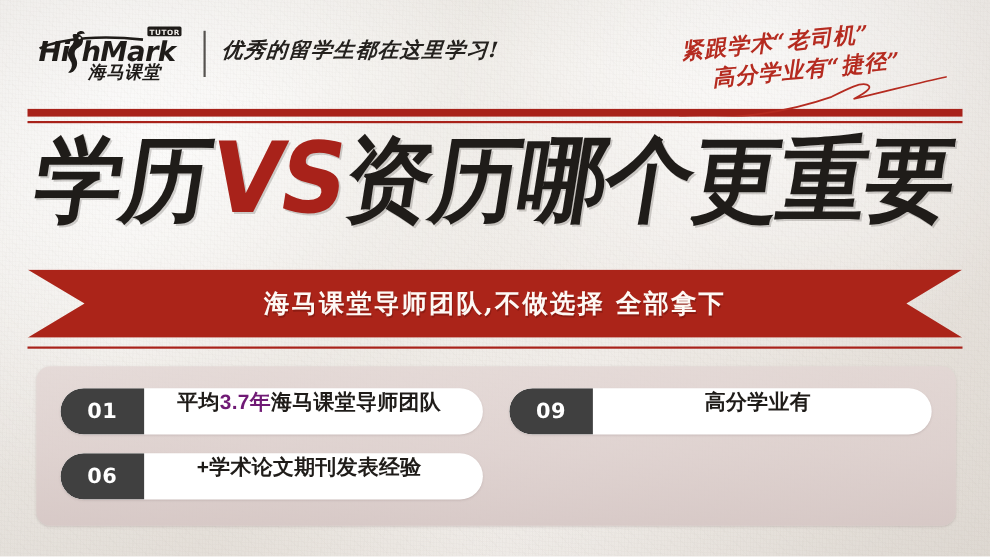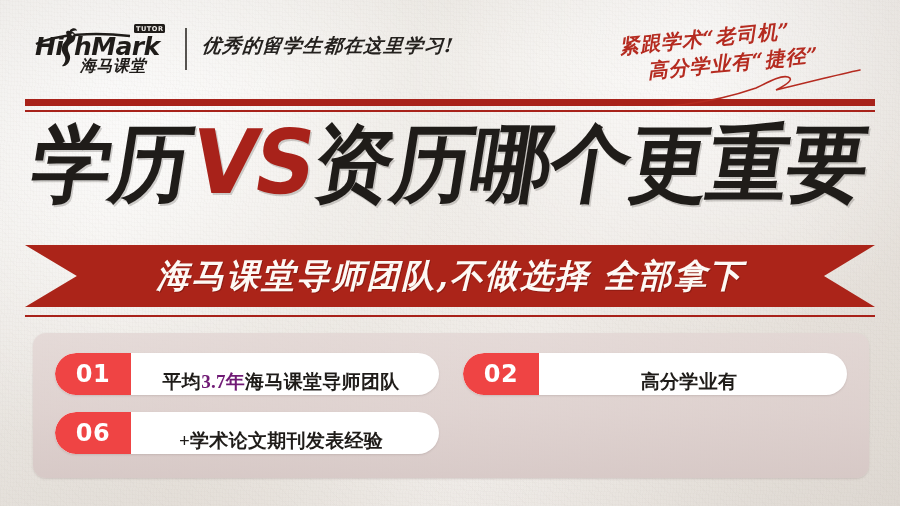--- a/index.html
+++ b/index.html
@@ -160,23 +160,22 @@
   .ribbon-text {
     position: absolute;
     left: 25px; top: 245px;
     width: 850px; height: 62px;
     z-index: 5;
     display: flex;
     align-items: center;
     justify-content: center;
     color: #fdf9f5;
     font-family: "DejaVu Serif", serif;
-    font-style: italic;
-    font-weight: bold;
-    font-size: 33px;
+    font-weight: bold;
+    font-size: 23px;
     letter-spacing: 2px;
     white-space: nowrap;
     transform: none;
     text-shadow: 1px 1px 0 rgba(110,20,14,0.5);
   }
 
   
   .panel {
     position: absolute;
     left: 33px; top: 333px;
@@ -204,38 +203,38 @@
     height: 42px;
     border-radius: 21px;
     background: #ffffff;
     display: flex;
     align-items: stretch;
     overflow: hidden;
     box-shadow: 0 1px 2px rgba(120,100,98,0.22);
   }
   .item-badge {
     flex: 0 0 76px;
-    background: #ef4444;
+    background: #404040;
     border-top-left-radius: 21px;
     border-bottom-left-radius: 21px;
     display: flex;
     align-items: center;
     justify-content: center;
     color: #ffffff;
     font-family: "DejaVu Sans", sans-serif;
     font-weight: bold;
-    font-size: 24px;
+    font-size: 19px;
     letter-spacing: 0.5px;
   }
   .item-label {
     flex: 1 1 auto;
     display: flex;
-    align-items: flex-end;
+    align-items: flex-start;
     justify-content: center;
-    font-family: Liberation Serif, serif;
+    font-family: Liberation Sans, sans-serif;
     font-weight: bold;
     font-size: 19px;
     color: #1f1c19;
     white-space: nowrap;
     padding-right: 8px;
     letter-spacing: 0.3px;
   }
   .item-label .hl { color: #701a75; }
 </style>
 </head>
@@ -302,21 +301,21 @@
     <div class="item">
       <div class="item-badge">01</div>
       <div class="item-label">
           <span>平均</span>
           <span class="hl">3.7年</span>
           <span>海马课堂导师团队</span>
         </div>
     </div>
 
     <div class="item">
-      <div class="item-badge">02</div>
+      <div class="item-badge">09</div>
       <div class="item-label">
           <span></span>
           <span>高分学业有</span>
         </div>
     </div>
 
 
     <div class="item">
       <div class="item-badge">06</div>
       <div class="item-label">

